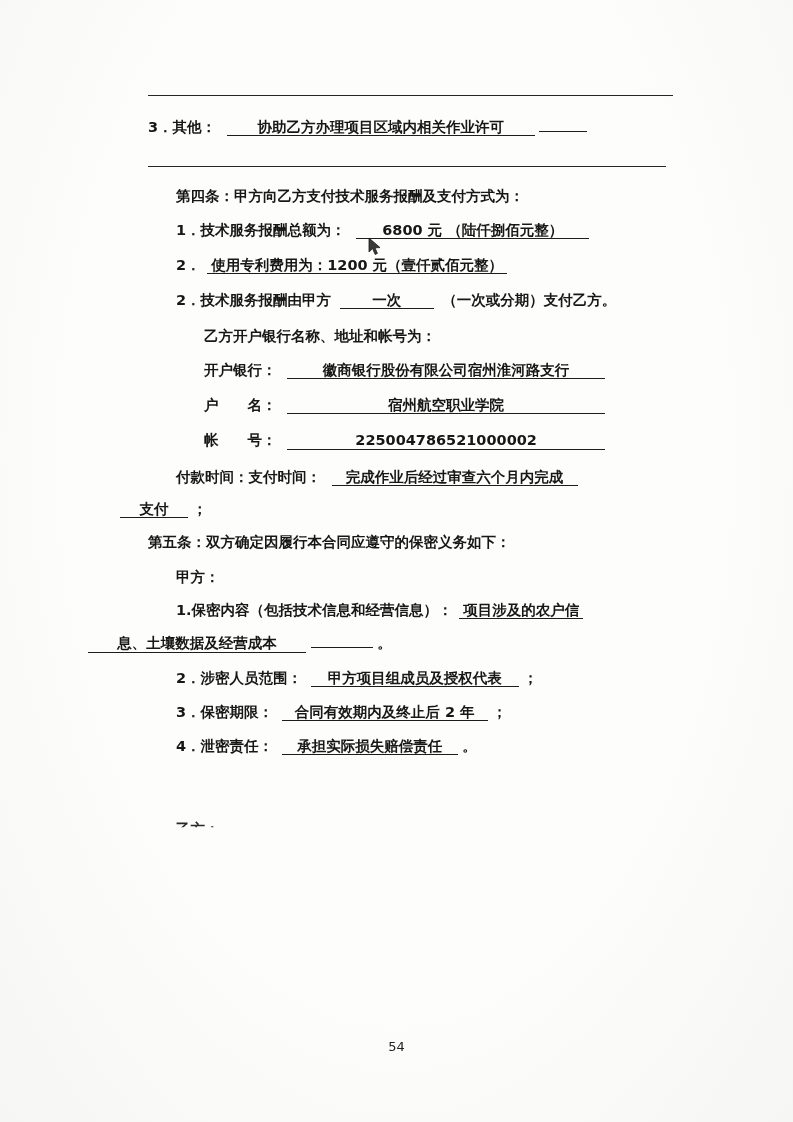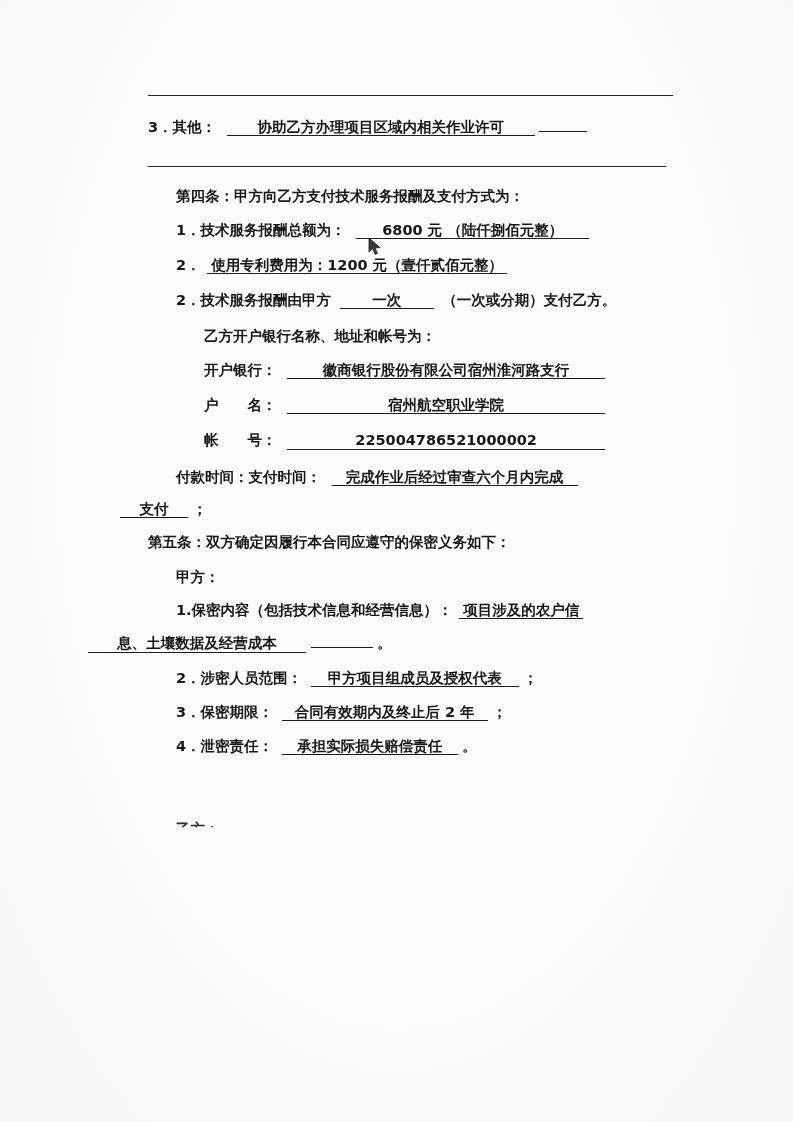--- a/index.html
+++ b/index.html
@@ -217,13 +217,14 @@
   </div>
 
   <div class="cursor">
     <svg width="14" height="20" viewBox="0 0 14 20">
       <path d="M1 1 L1 15 L4.6 11.6 L7.1 17.4 L9.4 16.4 L7 10.8 L12 10.6 Z" fill="#3a3a3a" stroke="#1a1a1a" stroke-width="0.8"></path>
     </svg>
   </div>
 
   <div class="scan-tint"></div>
 
+  <div class="pagenum">54</div>
 </div>
 
 </body></html>

